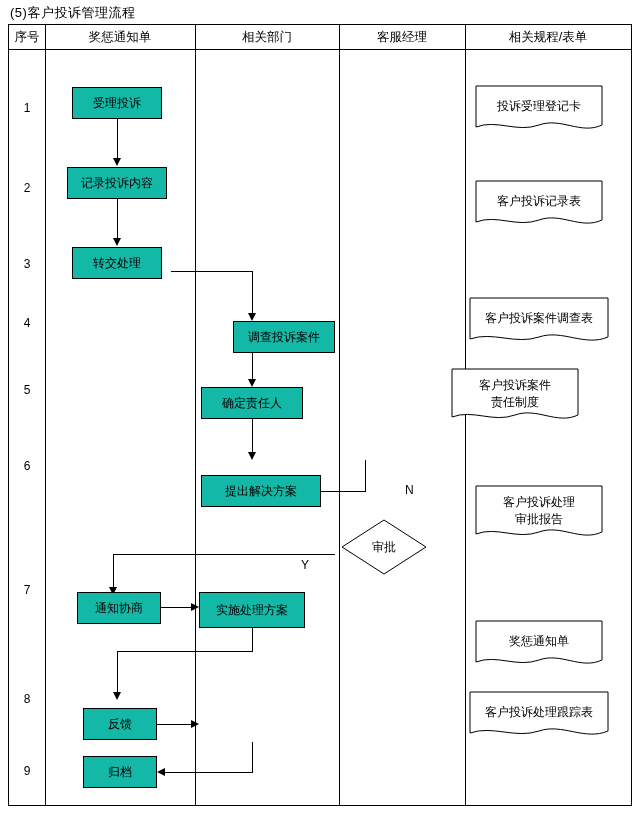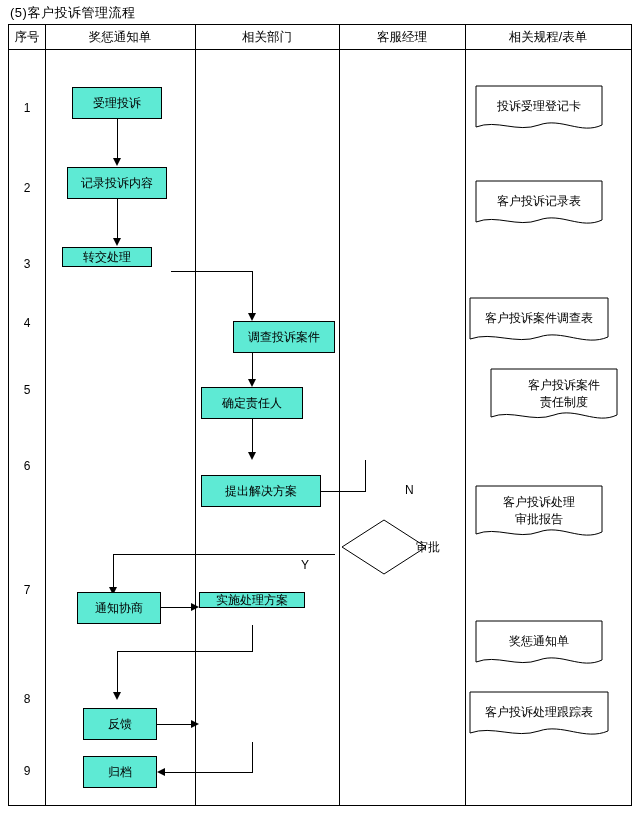--- a/index.html
+++ b/index.html
@@ -29,40 +29,39 @@
     text-align:center;font-size:12.5px;
   }
   .rownum{
     position:absolute;left:0;width:36px;
     text-align:center;font-size:12px;
   }
   
   .box{
     position:absolute;
     border:1px solid #000;
-    background:#5eead4;
+    background:#14b8a6;
     font-size:12px;
     display:flex;align-items:center;justify-content:center;
     text-align:center;
     box-sizing:border-box;
     line-height:1.25;
   }
   
   .diamond{
     position:absolute;
     width:86px;height:56px;
   }
   .diamond .dshape{
     position:absolute;left:0;top:0;width:100%;height:100%;
   }
   .diamond .dlabel{
     position:absolute;left:0;top:0;width:100%;height:100%;
     display:flex;align-items:center;justify-content:center;
     font-size:12px;
-    margin-left:44px;
   }
   
   .doc{
     position:absolute;
     width:128px;height:48px;
   }
   .doc svg{position:absolute;left:0;top:0;}
   .doc .dtext{
     position:absolute;left:0;top:0;width:100%;height:100%;
     display:flex;align-items:center;justify-content:center;
@@ -145,34 +144,34 @@
 
   <div class="conn" style="left:148px;top:699px;width:40px;height:1px;"></div>
   <div class="arrow right" style="left:182px;top:695px;"></div>
 
   <div class="conn" style="left:243px;top:717px;width:1px;height:30px;"></div>
   <div class="conn" style="left:152px;top:747px;width:92px;height:1px;"></div>
   <div class="arrow left" style="left:148px;top:743px;"></div>
 
   <div class="box" style="left:63px;top:62px;width:90px;height:32px;">受理投诉</div>
   <div class="box" style="left:58px;top:142px;width:100px;height:32px;">记录投诉内容</div>
-  <div class="box" style="left:53px;top:222px;width:90px;height:20px;">转交处理</div>
+  <div class="box" style="left:63px;top:222px;width:90px;height:32px;">转交处理</div>
   <div class="box" style="left:192px;top:296px;width:102px;height:32px;margin-left:32px;">调查投诉案件</div>
   <div class="box" style="left:192px;top:362px;width:102px;height:32px;">确定责任人</div>
   <div class="box" style="left:192px;top:450px;width:120px;height:32px;">提出解决方案</div>
 
   <div class="diamond" style="left:332px;top:494px;">
     <svg class="dshape" width="86" height="56" viewBox="0 0 86 56">
       <polygon points="43,1 85,28 43,55 1,28" fill="#ffffff" stroke="#000000" stroke-width="1"></polygon>
     </svg>
     <div class="dlabel">审批</div>
   </div>
 
   <div class="box" style="left:68px;top:567px;width:84px;height:32px;">通知协商</div>
-  <div class="box" style="left:190px;top:567px;width:106px;height:16px;">实施处理方案</div>
+  <div class="box" style="left:190px;top:567px;width:106px;height:36px;">实施处理方案</div>
   <div class="box" style="left:74px;top:683px;width:74px;height:32px;">反馈</div>
   <div class="box" style="left:74px;top:731px;width:74px;height:32px;">归档</div>
 
   <div class="flabel" style="left:396px;top:458px;">N</div>
   <div class="flabel" style="left:292px;top:533px;">Y</div>
 
   <div class="doc" style="left:466px;top:60px;">
     <svg width="128" height="48" viewBox="0 0 128 48">
       <path d="M1,1 L127,1 L127,40 C106,50 86,32 64,40 C42,48 22,34 1,42 Z" fill="#ffffff" stroke="#000000" stroke-width="1"></path>
     </svg>
@@ -186,21 +185,21 @@
     <div class="dtext">客户投诉记录表</div>
   </div>
 
   <div class="doc" style="left:460px;top:272px;width:140px;">
     <svg width="140" height="48" viewBox="0 0 140 48">
       <path d="M1,1 L139,1 L139,40 C116,50 93,32 70,40 C46,48 24,34 1,42 Z" fill="#ffffff" stroke="#000000" stroke-width="1"></path>
     </svg>
     <div class="dtext">客户投诉案件调查表</div>
   </div>
 
-  <div class="doc" style="left:481px;top:343px;height:56px;padding-left:20px;">
+  <div class="doc" style="left:442px;top:343px;height:56px;">
     <svg width="128" height="56" viewBox="0 0 128 56">
       <path d="M1,1 L127,1 L127,47 C106,57 86,39 64,47 C42,55 22,41 1,49 Z" fill="#ffffff" stroke="#000000" stroke-width="1"></path>
     </svg>
     <div class="dtext" style="white-space:pre-line;">客户投诉案件
 责任制度</div>
   </div>
 
   <div class="doc" style="left:466px;top:460px;height:56px;">
     <svg width="128" height="56" viewBox="0 0 128 56">
       <path d="M1,1 L127,1 L127,47 C106,57 86,39 64,47 C42,55 22,41 1,49 Z" fill="#ffffff" stroke="#000000" stroke-width="1"></path>

